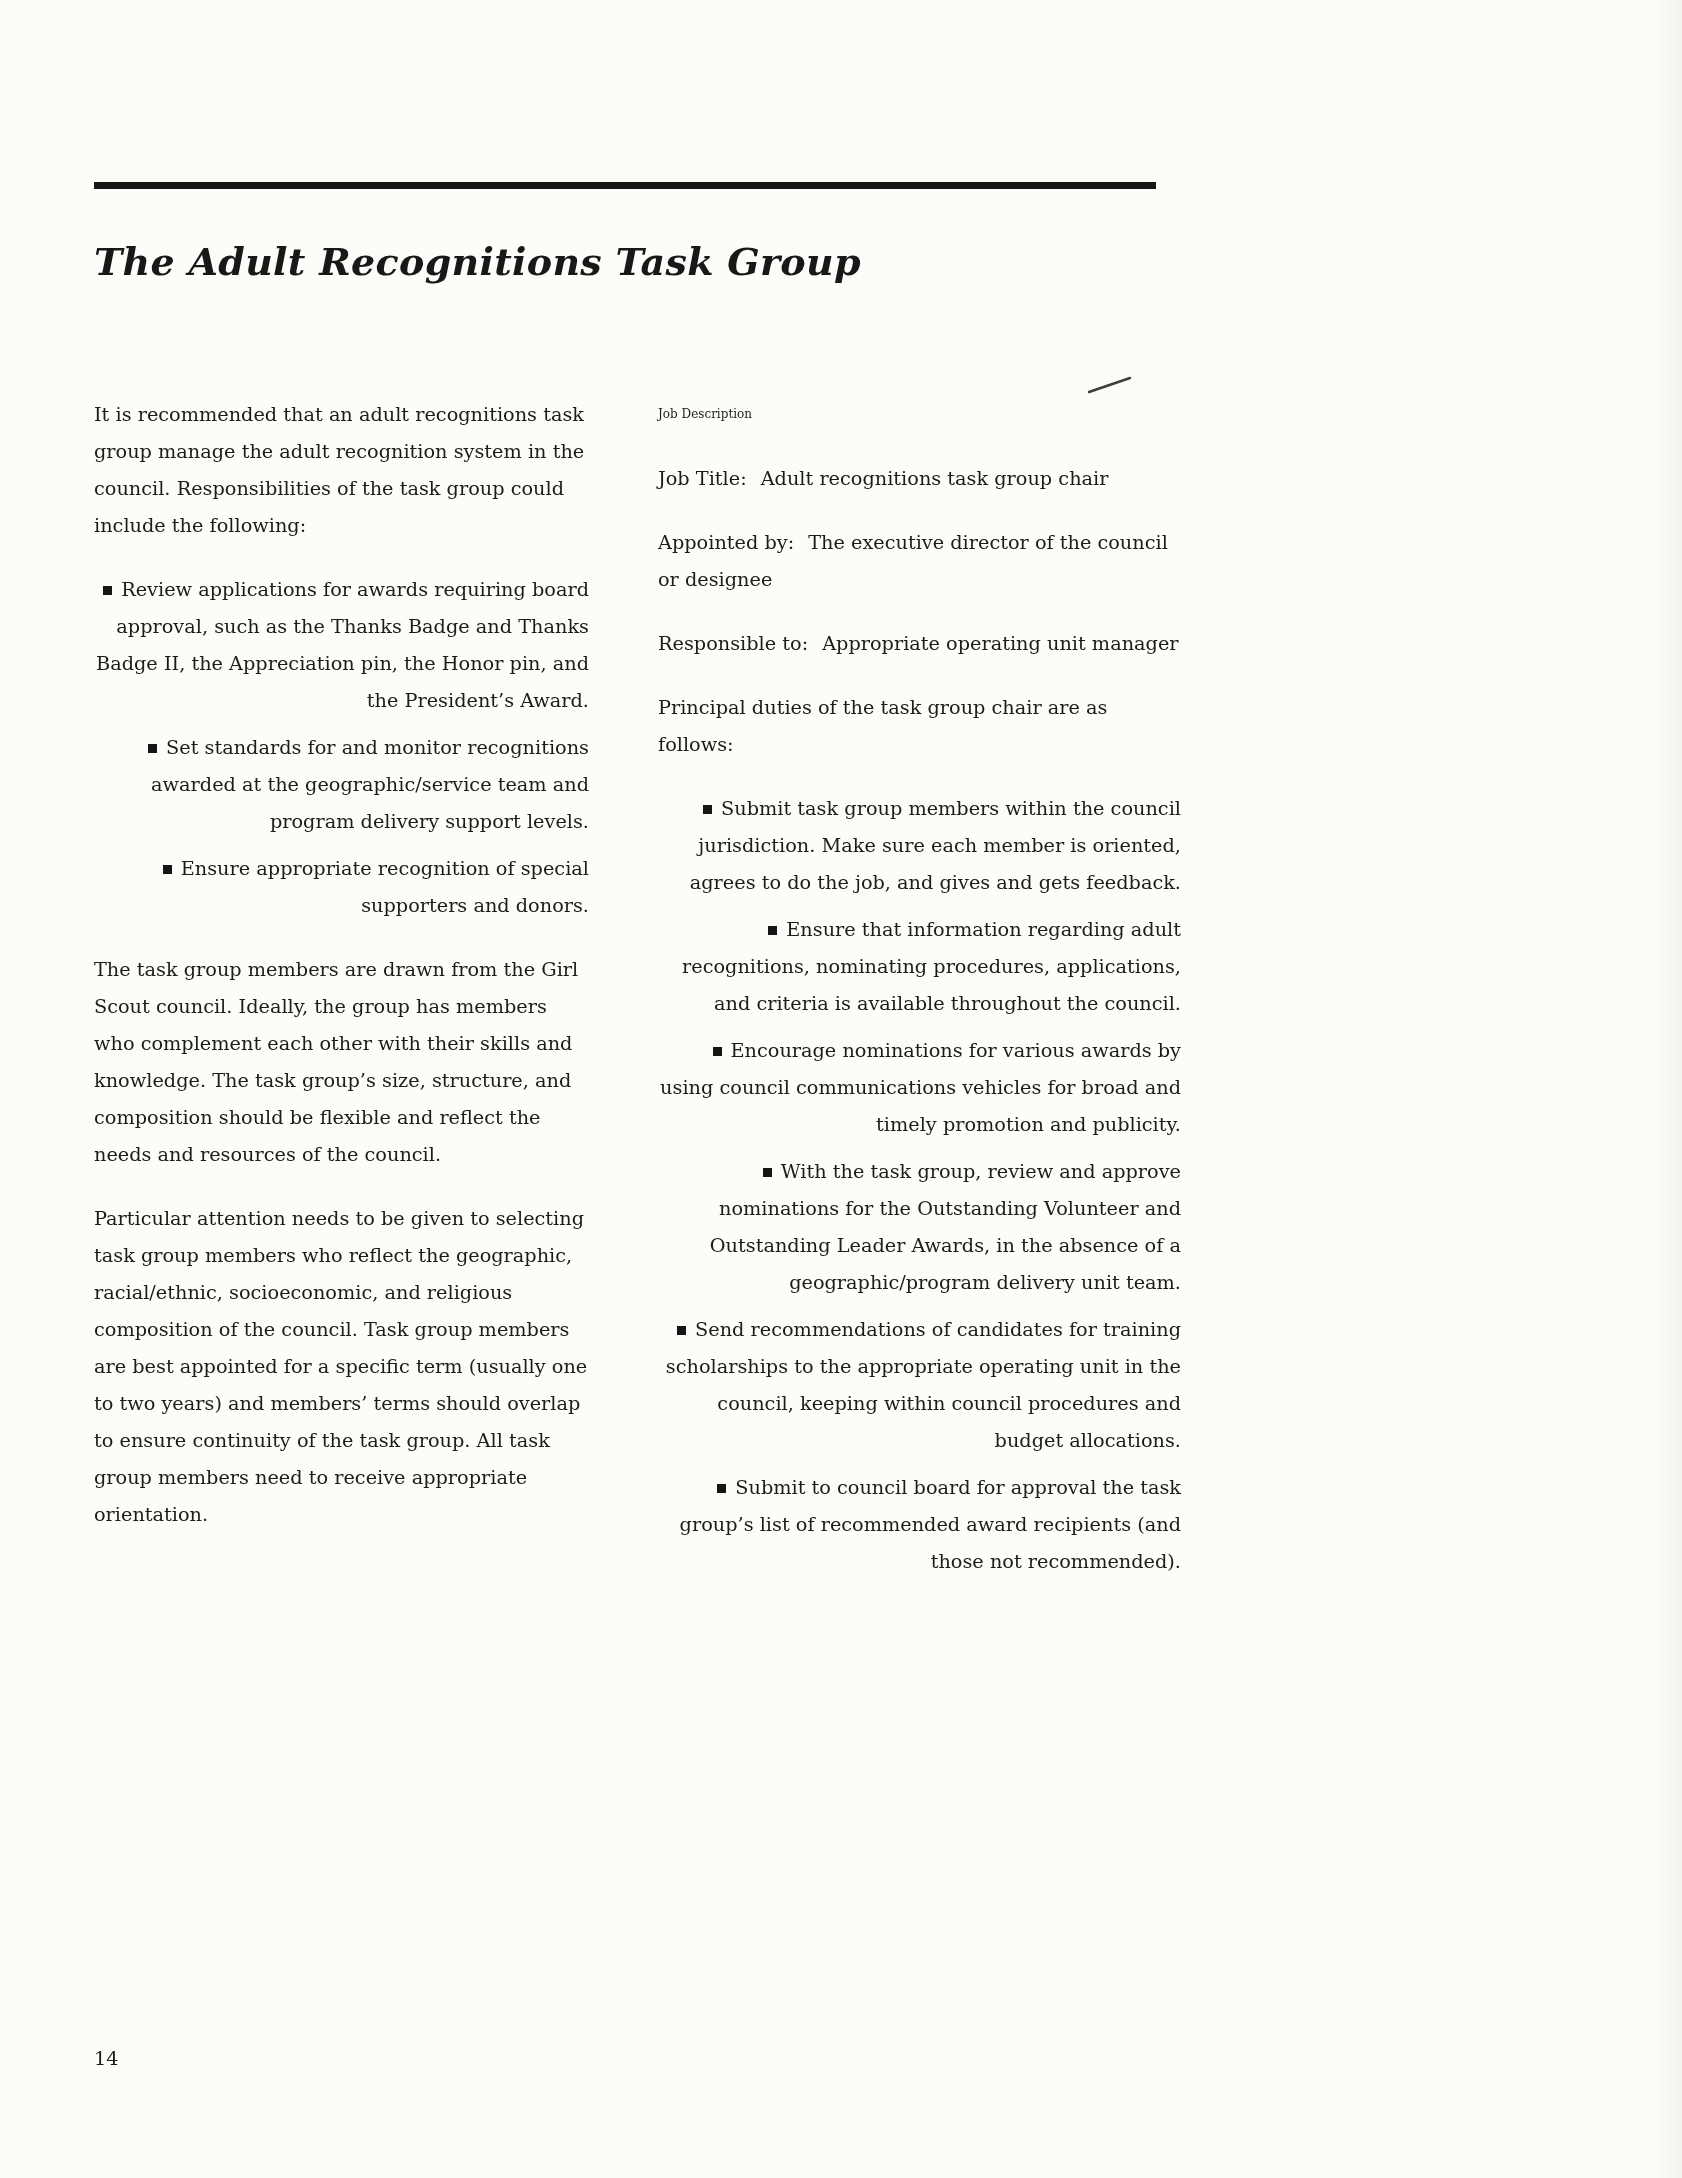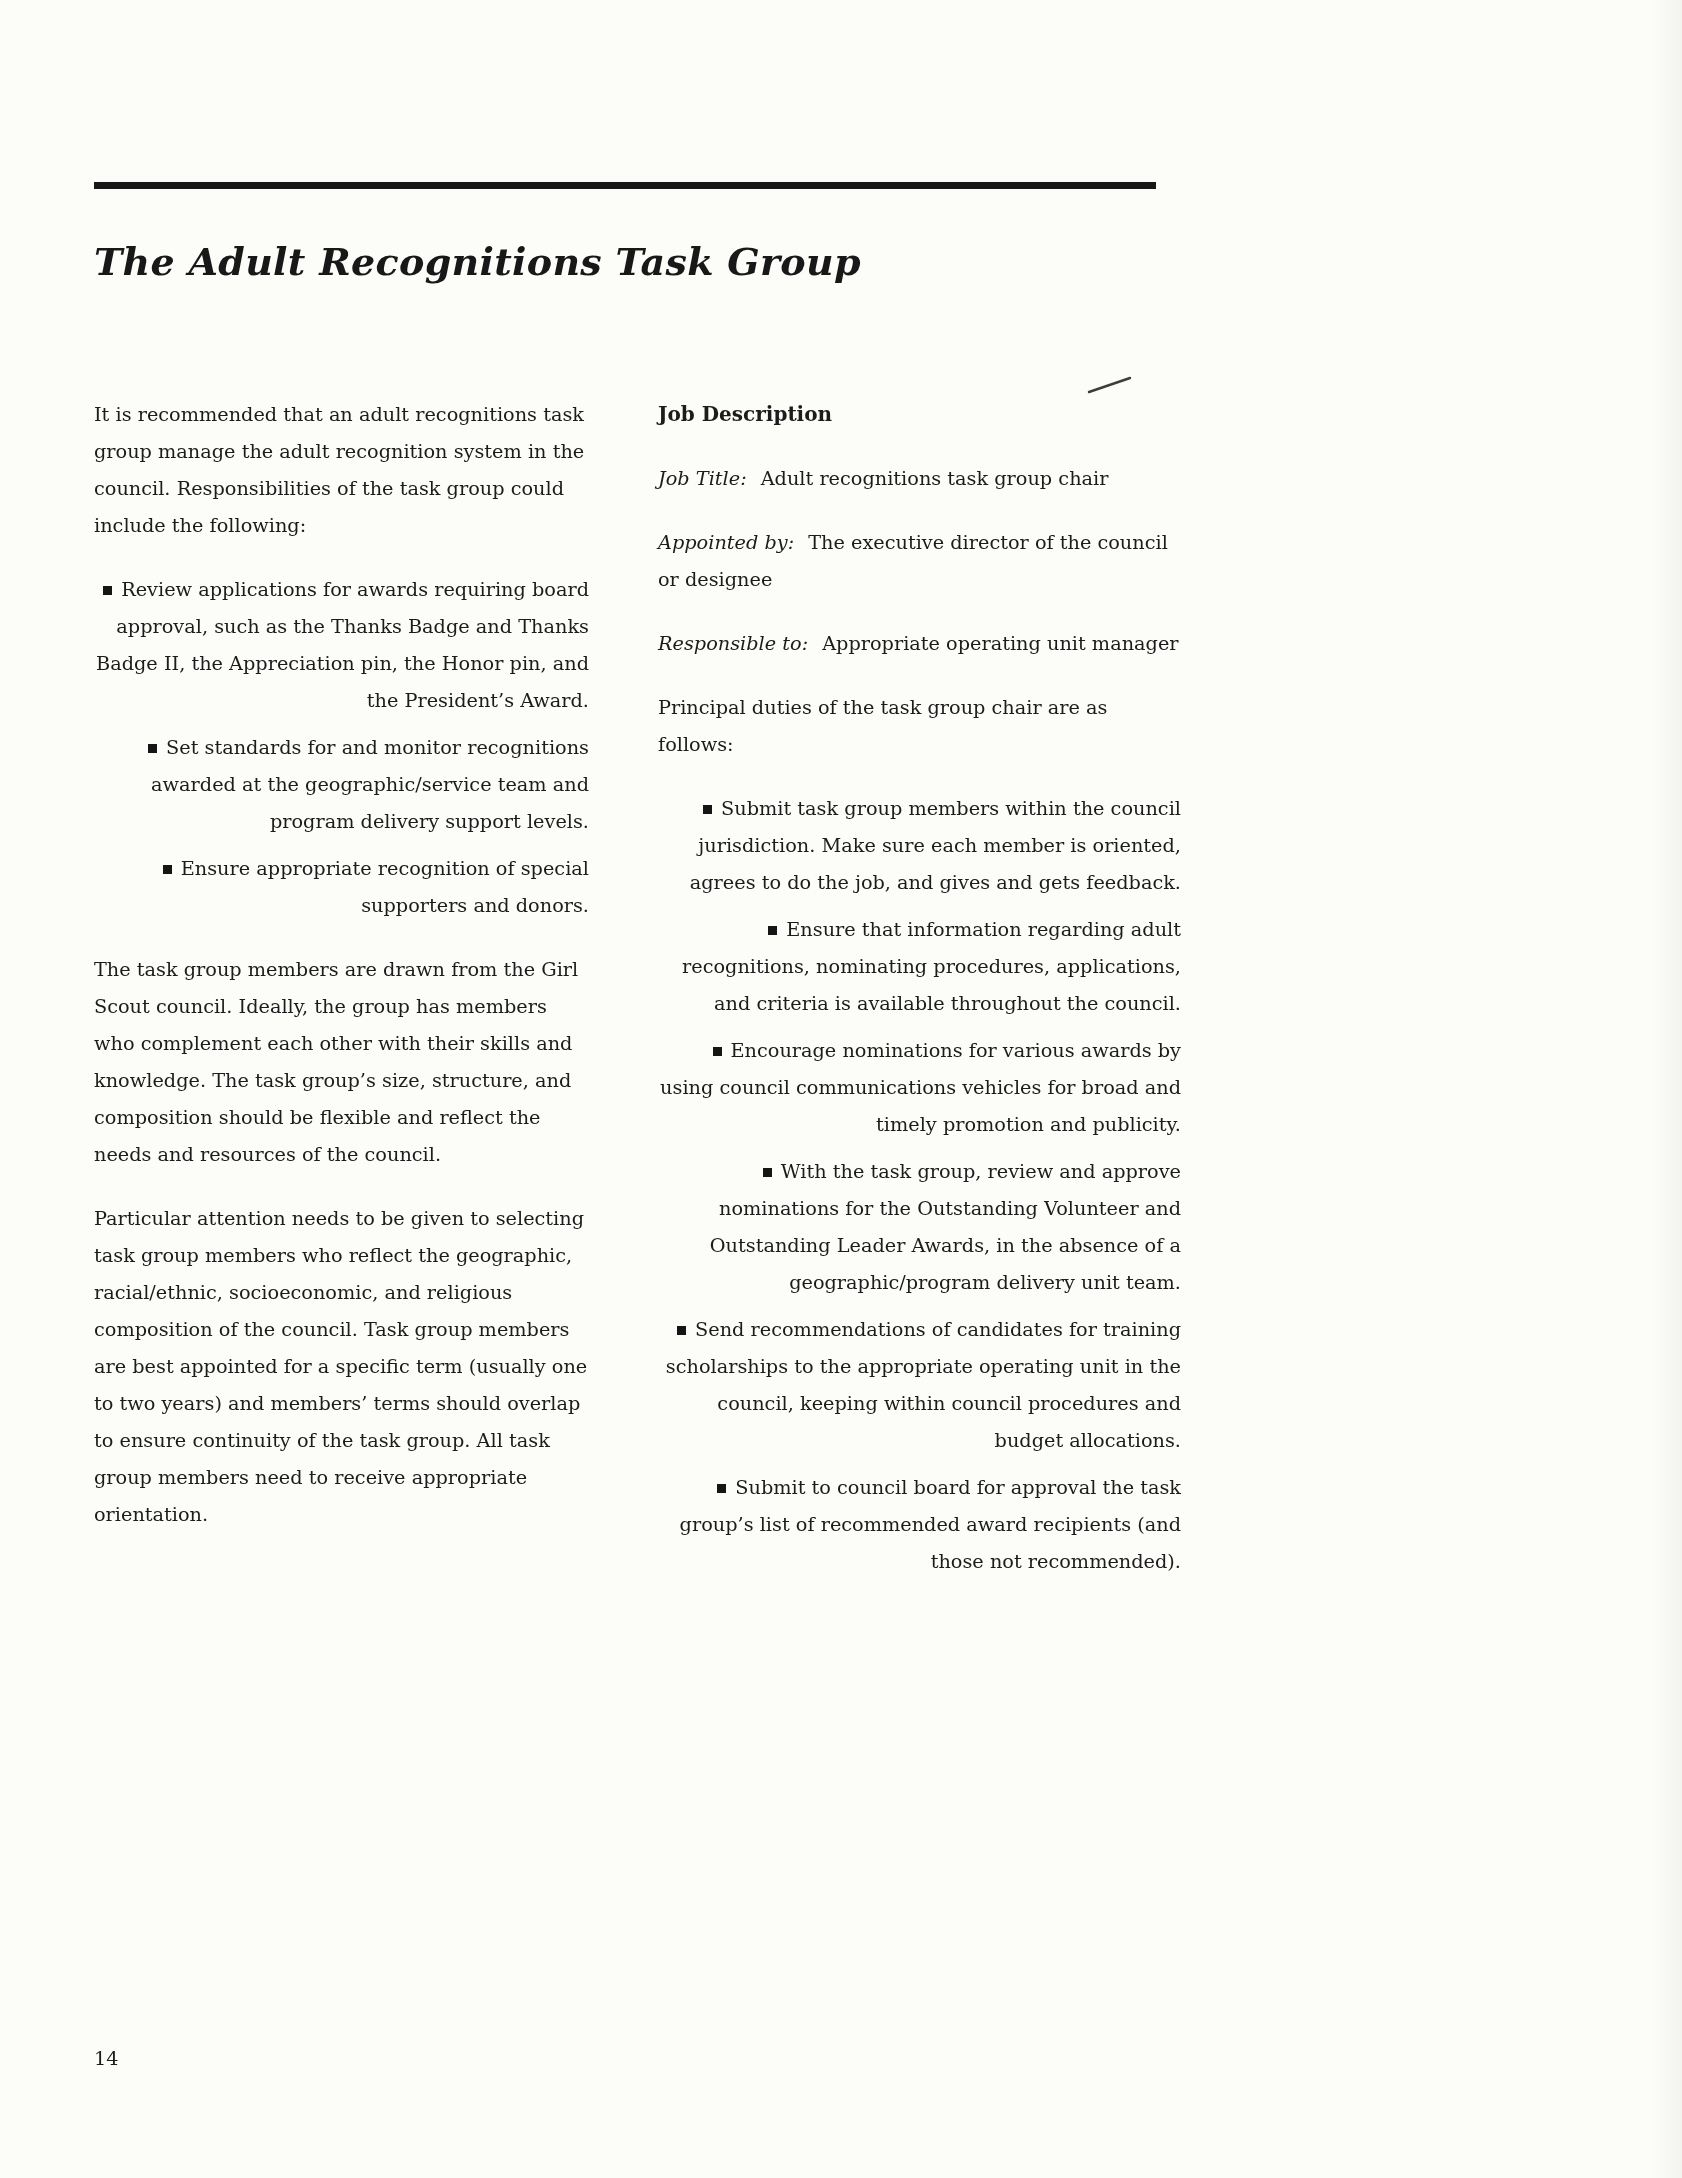--- a/index.html
+++ b/index.html
@@ -46,26 +46,26 @@
   .col ul { list-style:none; margin:0 0 27px 0; padding:0;text-align:right; }
   .col li { margin:0 0 10px 0; }
   .sq {
     display:inline-block;
     width:9px; height:9px;
     background:#151515;
     margin-right:9px;
     position:relative; top:-1px;
   }
   .heading {
-    font-weight:bold;
-    font-size:20px;
+    font-weight:normal;
+    font-size:12px;
     margin:0 0 28px 0;
   }
   .field { margin:0 0 28px 0; }
-  .flabel { font-style:italic; }
+  .flabel { }
   .fvalue { margin-left:14px; }
   .page-number {
     position:absolute;
     left:94px; top:2047px;
     font-size:19.3px;
   }
   .pen-mark {
     position:absolute;
     left:1087px; top:376px;
     width:46px; height:18px;

